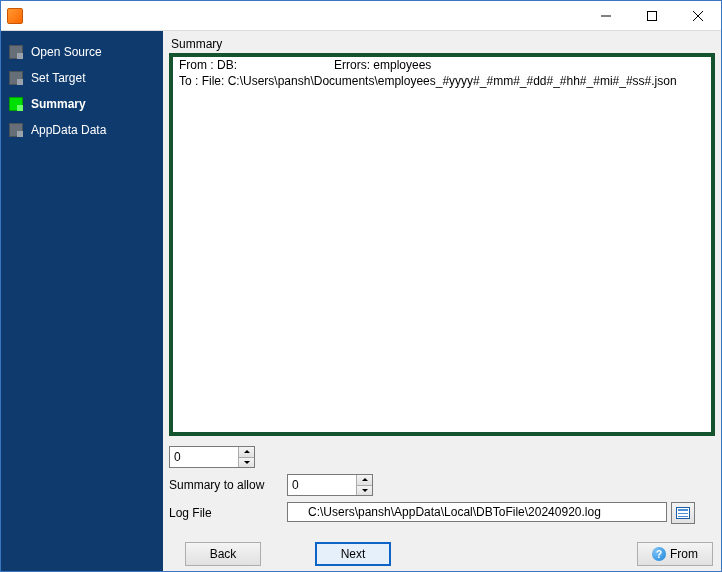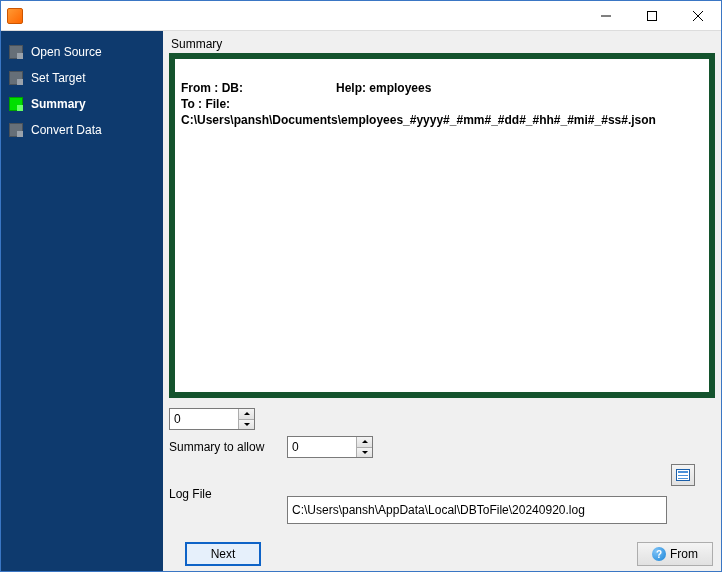--- a/index.html
+++ b/index.html
@@ -14,45 +14,45 @@
 .sidebar { width: 162px; background: #0e3a6e; padding-top: 8px; }
 .step { display: flex; align-items: center; padding: 6px 0 6px 8px; color: #fff; font-size: 12px; position: relative; }
 .step.child { }
 .step-box { width: 14px; height: 14px; background: #666f78; border: 1px solid #4a525a; margin-right: 8px; position: relative; }
 .step-box::after { content: ""; position: absolute; right: -1px; bottom: -1px; width: 6px; height: 6px; background: #9aa2ab; }
 .step-box.active { background: #00e000; border-color: #00a000; }
 .step-box.active::after { background: #66ff66; }
 .step.active .step-label { font-weight: bold; }
 .content { flex: 1; background: #f0f0f0; display: flex; flex-direction: column; padding: 4px 6px 6px 6px; }
 .summary-label { font-size: 12px; color: #000; margin: 2px 0 2px 2px; }
-.summary-box { flex: 1; background: #fff; border: 6px solid #14532d; padding: 21px 6px; font-size: 12px; line-height: 16px; overflow: auto; font-weight: bold; }
+.summary-box { flex: 1; background: #fff; border: 4px solid #14532d; padding: 0 6px; font-size: 12px; line-height: 16px; overflow: auto; }
 .summary-line1 { display: flex; }
 .summary-from { width: 155px; }
 .params { margin-top: 10px; }
 .param-row { display: flex; align-items: center; margin-bottom: 6px; }
 .param-label { width: 118px; font-size: 12px; }
 .param-control { }
 select { width: 86px; height: 22px; border: 1px solid #7a7a7a; background: #e9e9e9; font-size: 12px; padding-left: 4px; }
 .spinner { width: 86px; height: 22px; border: 1px solid #7a7a7a; background: #fff; display: flex; }
 .spinner input { flex: 1; border: none; outline: none; font-size: 12px; padding-left: 4px; width: 100%; }
 .spinner-btns { width: 16px; display: flex; flex-direction: column; border-left: 1px solid #acacac; }
 .spin-btn { flex: 1; background: linear-gradient(#f4f4f4,#e1e1e1); display: flex; align-items: center; justify-content: center; }
 .spin-btn:first-child { border-bottom: 1px solid #acacac; }
 .spin-arrow { width: 0; height: 0; border-left: 3px solid transparent; border-right: 3px solid transparent; }
 .spin-arrow.up { border-bottom: 3px solid #000; }
 .spin-arrow.down { border-top: 3px solid #000; }
-.log-input { width: 380px; height: 28px; border: 1px solid #7a7a7a; background: #fff; font-size: 12px; padding-left: 4px; margin-top: 32px; }
+.log-input { width: 380px; height: 20px; border: 1px solid #7a7a7a; background: #fff; font-size: 12px; padding-left: 20px; }
 .browse-btn { width: 24px; height: 22px; border: 1px solid #7a7a7a; background: linear-gradient(#f4f4f4,#e1e1e1); margin-left: 4px; display: flex; align-items: center; justify-content: center; }
 .browse-icon { width: 14px; height: 12px; border: 1px solid #1a5ea8; background: #fff; position: relative; }
 .browse-icon::before { content:""; position:absolute; top:1px; left:1px; right:1px; height:2px; background:#4a90d9; }
 .browse-icon::after { content:""; position:absolute; top:5px; left:1px; right:1px; bottom:1px; background:repeating-linear-gradient(#4a90d9 0 1px,transparent 1px 3px); }
 .button-bar { display: flex; align-items: center; margin-top: 12px; padding: 0 2px; }
 .btn { width: 76px; height: 24px; border: 1px solid #adadad; background: linear-gradient(#f4f4f4,#e1e1e1); font-size: 12px; display: flex; align-items: center; justify-content: center; cursor: default; }
 .btn.primary { border: 2px solid #0e63c7; background: #e6f0fb; }
-.btn + .btn { margin-left: 40px; }
+.btn + .btn { margin-left: 54px; }
 .spacer { flex: 1; }
 .help-btn { display: flex; align-items: center; justify-content: center; gap: 4px; }
 .help-icon { width: 14px; height: 14px; border-radius: 50%; background: radial-gradient(circle at 30% 30%, #7ec3f7, #1a85d8); color: #fff; font-size: 10px; font-weight: bold; display: flex; align-items: center; justify-content: center; }
 </style>
 </head>
 <body>
 
 <div class="titlebar">
   <div class="titlebar-left">
     <div class="app-icon"></div>
@@ -86,30 +86,30 @@
     <div class="step child">
       <div class="step-box"></div>
       <span class="step-label">Set Target</span>
     </div>
     <div class="step child active">
       <div class="step-box active"></div>
       <span class="step-label">Summary</span>
     </div>
     <div class="step">
       <div class="step-box"></div>
-      <span class="step-label">Convert Data</span>
+      <span class="step-label">AppData Data</span>
     </div>
   </div>
 
   <div class="content">
     <div class="summary-label">Summary</div>
     <div class="summary-box">
       <div class="summary-line1">
         <span class="summary-from">From : DB:</span>
-        <span>Help: employees</span>
+        <span>Errors: employees</span>
       </div>
       <div>To : File: C:\Users\pansh\Documents\employees_#yyyy#_#mm#_#dd#_#hh#_#mi#_#ss#.json</div>
     </div>
 
     <div class="params">
       <div class="param-row">
         <div class="param-control">
           <div class="spinner">
             <input type="text" value="0" style="">
             <div class="spinner-btns">
@@ -145,20 +145,21 @@
           <input class="log-input" type="text" value="C:\Users\pansh\AppData\Local\DBToFile\20240920.log" style="">
           <div class="browse-btn">
             <div class="browse-icon"></div>
           </div>
         </div>
       </div>
     </div>
 
     <div class="button-bar">
       <div style="width:14px;"></div>
+      <div class="btn">Back</div>
       <div class="btn primary">Next</div>
       <div class="spacer"></div>
       <div class="btn help-btn">
         <div class="help-icon">?</div>
         <span>From</span>
       </div>
     </div>
   </div>
 </div>
 

